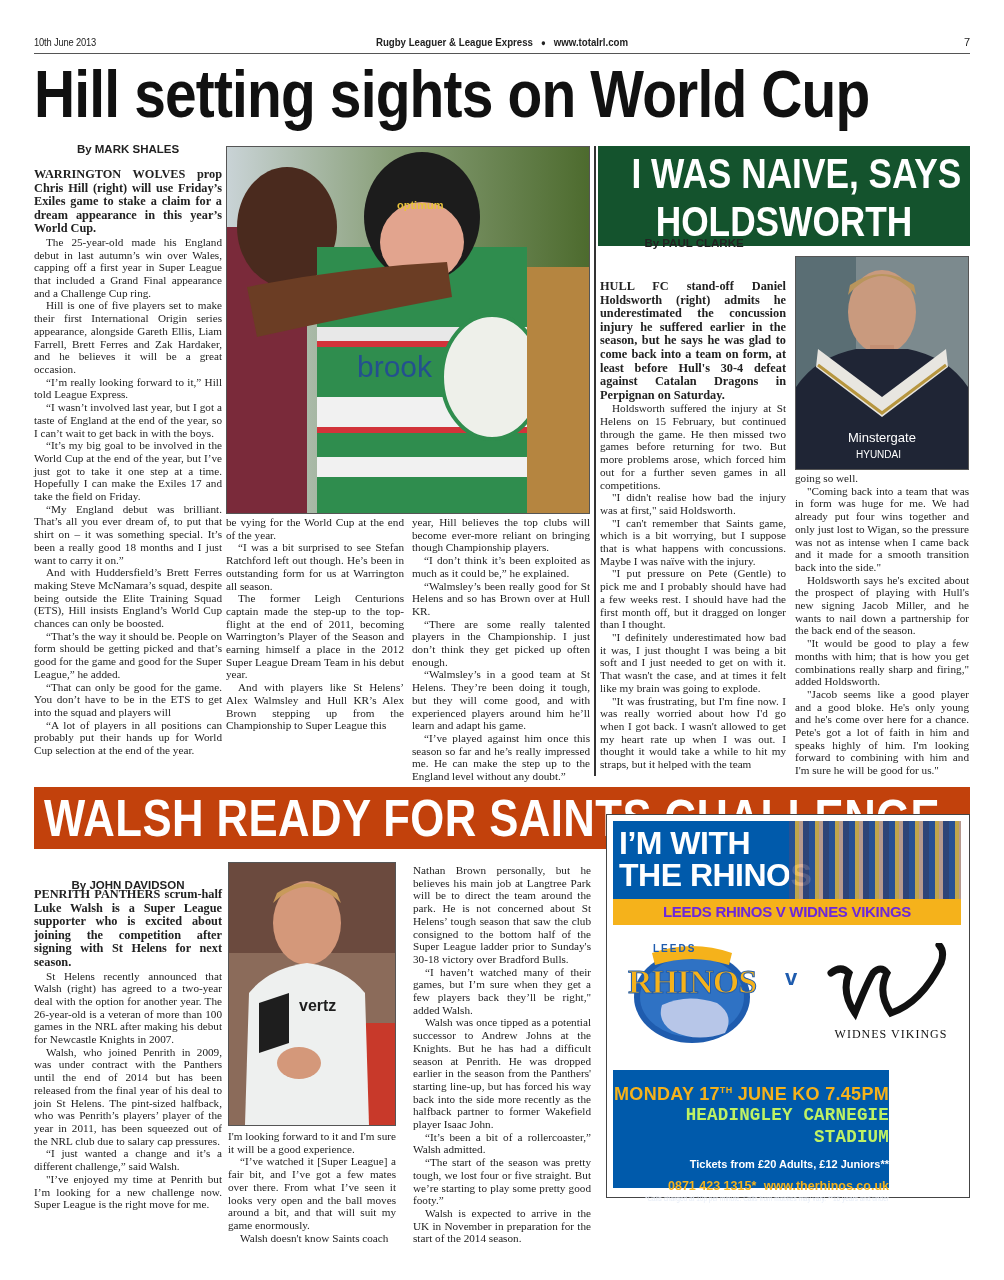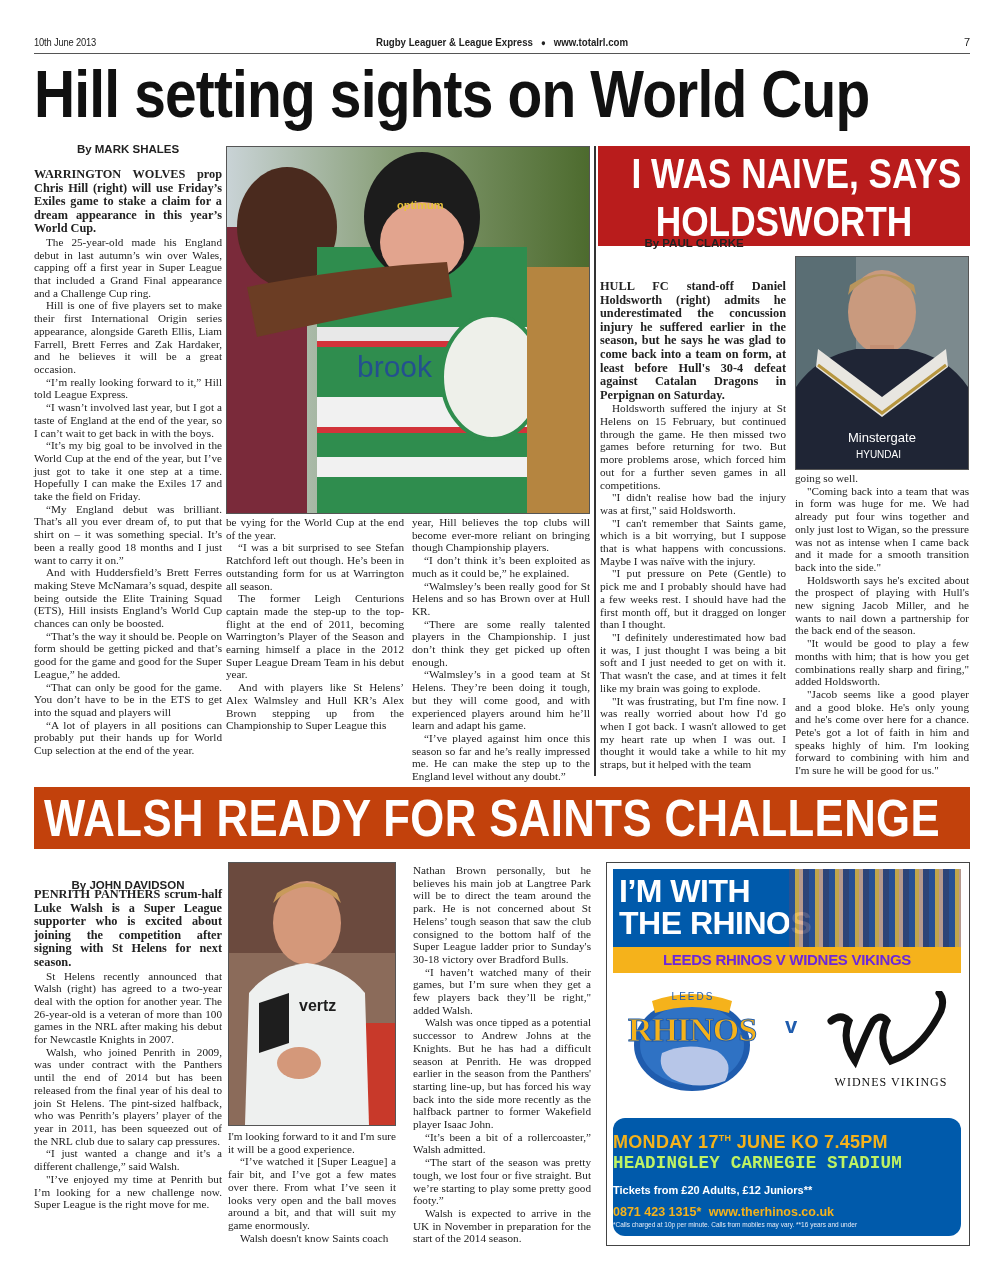--- a/index.html
+++ b/index.html
@@ -10,21 +10,21 @@
   .masthead .center{position:absolute;left:0;right:0;top:0;text-align:center;font-weight:bold;transform:scaleX(0.88);}
   .masthead .pageno{position:absolute;right:0;top:0;}
   .headline1{left:34px;top:58px;width:940px;font-family:"Liberation Sans",sans-serif;font-weight:bold;font-size:67px;line-height:72px;letter-spacing:-1px;color:#111;white-space:nowrap;transform:scaleX(0.85);transform-origin:left;}
   .byline{font-family:"Liberation Sans",sans-serif;font-weight:bold;font-size:11.5px;color:#222;text-align:center;}
   .col{font-size:11.2px;line-height:12.7px;text-align:justify;}
   .col p{margin:0;text-indent:12px;}
   .col p.noind{text-indent:0;}
   .lead{font-weight:bold;font-size:12.3px;line-height:13.6px;text-align:justify;text-indent:0!important;}
   .rule-v{background:#333;width:1.5px;}
   .photo{overflow:hidden;border:1px solid #555;}
-  .hdl-box{background:#b91c1c;color:#fff;font-family:"Liberation Sans",sans-serif;font-weight:bold;text-align:center;}
+  .hdl-box{background:#14532d;color:#fff;font-family:"Liberation Sans",sans-serif;font-weight:bold;text-align:center;}
   .hdl-red{background:#c2410c;color:#fff;font-family:"Liberation Sans",sans-serif;font-weight:bold;}
   .ad{border:1.5px solid #444;background:#fff;}
   .ad-blue{background:#005aab;}
   .ad-gold{background:#f5b21b;}
 </style>
 </head>
 <body>
 
 <div class="abs masthead">
   <span class="date">10th June 2013</span>
@@ -176,52 +176,52 @@
 
 <div class="abs col" style="left:413px;top:864px;width:178px;">
   <p class="noind">Nathan Brown personally, but he believes his main job at Langtree Park will be to direct the team around the park. He is not concerned about St Helens’ tough season that saw the club consigned to the bottom half of the Super League ladder prior to Sunday's 30-18 victory over Bradford Bulls.</p>
   <p>“I haven’t watched many of their games, but I’m sure when they get a few players back they’ll be right," added Walsh.</p>
   <p>Walsh was once tipped as a potential successor to Andrew Johns at the Knights. But he has had a difficult season at Penrith. He was dropped earlier in the season from the Panthers' starting line-up, but has forced his way back into the side more recently as the halfback partner to former Wakefield player Isaac John.</p>
   <p>“It’s been a bit of a rollercoaster,” Walsh admitted.</p>
   <p>“The start of the season was pretty tough, we lost four or five straight. But we’re starting to play some pretty good footy.”</p>
   <p>Walsh is expected to arrive in the UK in November in preparation for the start of the 2014 season.</p>
 </div>
 
-<div class="abs ad" style="left:606px;top:862px;width:362px;height:382px;">
+<div class="abs ad" style="left:606px;top:814px;width:362px;height:382px;">
 
   <div class="abs ad-blue" style="left:6px;top:6px;width:348px;height:78px;">
     <div class="abs" style="left:6px;top:6px;font-family:'Liberation Sans',sans-serif;font-weight:bold;color:#fff;font-size:32px;line-height:32px;letter-spacing:-0.5px;">
       <div>I’M WITH</div>
       <div>THE RHINOS</div>
     </div>
     <div class="abs" style="left:176px;top:0;width:172px;height:78px;background:repeating-linear-gradient(90deg,#2f4f8f 0 6px,#e2b23a 6px 10px,#d7a48a 10px 14px,#36406e 14px 20px);opacity:0.85;"></div>
   </div>
   <div class="abs ad-gold" style="left:6px;top:84px;width:348px;height:26px;text-align:center;">
     <span style="font-family:'Liberation Sans',sans-serif;font-weight:bold;color:#6d28d9;font-size:15px;line-height:26px;letter-spacing:-0.3px;">LEEDS RHINOS V WIDNES VIKINGS</span>
   </div>
 
   <div class="abs" style="left:10px;top:120px;width:150px;height:115px;">
     <svg width="150" height="115" viewBox="0 0 150 115">
       <ellipse cx="75" cy="62" rx="58" ry="46" fill="#1f5cae"></ellipse>
       <ellipse cx="75" cy="62" rx="52" ry="40" fill="#2f72c4"></ellipse>
       <path d="M35 18 Q75 4 115 18 L112 30 Q75 18 38 30 Z" fill="#f5b21b"></path>
       <path d="M45 70 Q70 58 100 68 Q118 80 108 98 Q80 108 55 96 Q40 86 45 70 Z" fill="#b7c6e8"></path>
     </svg>
-    <div class="abs" style="left:36px;top:8px;width:80px;text-align:center;font-family:'Liberation Sans',sans-serif;font-weight:normal;font-size:10px;color:#1f5cae;letter-spacing:2px;">LEEDS</div>
+    <div class="abs" style="left:36px;top:8px;width:80px;text-align:left;font-family:'Liberation Sans',sans-serif;font-weight:bold;font-size:10px;color:#1f5cae;letter-spacing:2px;">LEEDS</div>
     <div class="abs" style="left:4px;top:28px;width:142px;text-align:center;font-family:'Liberation Serif',serif;font-weight:bold;font-size:34px;color:#f5b21b;-webkit-text-stroke:1px #1f5cae;letter-spacing:-1px;">RHINOS</div>
   </div>
   <div class="abs" style="left:178px;top:150px;font-family:'Liberation Sans',sans-serif;font-weight:bold;color:#1f5cae;font-size:22px;">v</div>
   <div class="abs" style="left:214px;top:128px;width:140px;height:110px;">
     <svg width="140" height="80" viewBox="0 0 140 80">
       <path d="M10 30 Q20 22 28 30 Q20 50 34 70 Q46 40 52 30 Q60 22 66 30 Q56 50 70 70 Q100 60 120 20 Q124 8 118 2" stroke="#111" stroke-width="7" fill="none" stroke-linecap="round"></path>
     </svg>
     <div class="abs" style="left:0;top:84px;width:140px;text-align:center;font-family:'Liberation Serif',serif;font-size:12px;letter-spacing:1px;color:#111;">WIDNES VIKINGS</div>
   </div>
 
-  <div class="abs ad-blue" style="left:6px;top:255px;width:348px;height:118px;text-align:left;border-radius:12px;">
+  <div class="abs ad-blue" style="left:6px;top:255px;width:276px;height:118px;text-align:right;">
     <div style="font-family:'Liberation Sans',sans-serif;font-weight:bold;color:#f5b21b;font-size:18px;line-height:20px;padding-top:10px;letter-spacing:0.3px;">
       <span>MONDAY 17</span><sup style="font-size:9px;">TH</sup><span> JUNE KO 7.45PM</span>
     </div>
     <div style="font-family:Liberation Mono, monospace;font-weight:bold;color:#bef264;font-size:17.5px;line-height:22px;letter-spacing:0.2px;">HEADINGLEY CARNEGIE STADIUM</div>
     <div style="font-family:'Liberation Sans',sans-serif;font-weight:bold;color:#fff;font-size:11px;line-height:20px;margin-top:6px;">Tickets from £20 Adults, £12 Juniors**</div>
     <div style="font-family:'Liberation Sans',sans-serif;font-weight:bold;color:#f5b21b;font-size:12.5px;line-height:16px;margin-top:4px;">
       <span>0871 423 1315*</span>
       <span style="margin-left:4px;">www.therhinos.co.uk</span>
     </div>
     <div style="font-family:'Liberation Sans',sans-serif;color:#e6ecf6;font-size:6.5px;line-height:9px;">*Calls charged at 10p per minute. Calls from mobiles may vary. **16 years and under</div>

